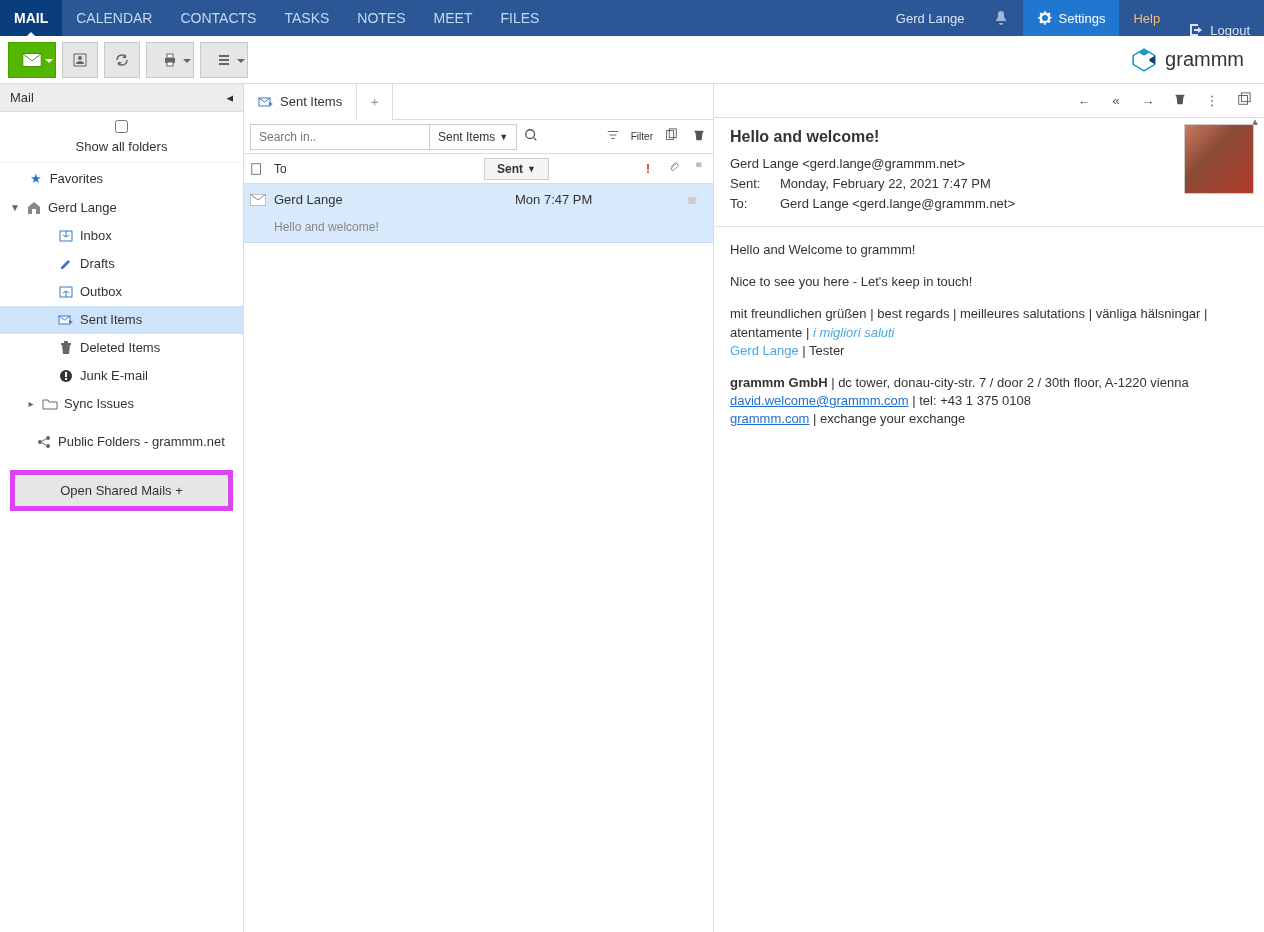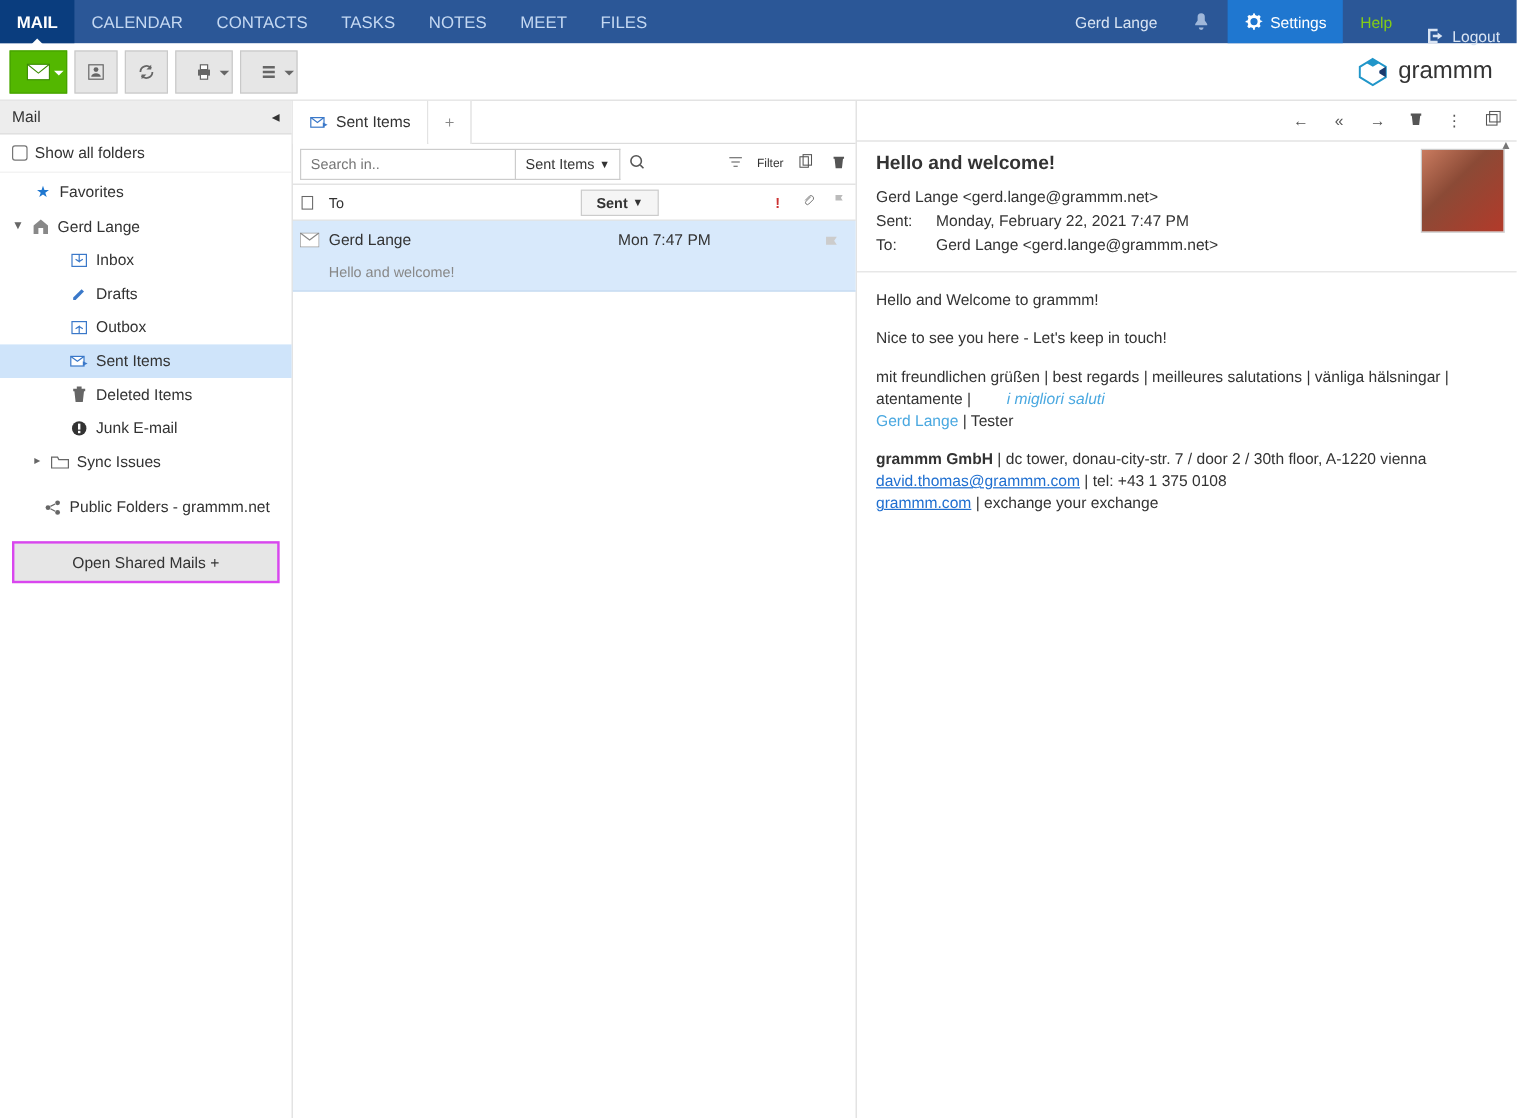--- a/index.html
+++ b/index.html
@@ -8,46 +8,46 @@
 
 .topbar { display: flex; height: 36px; background: #2b5797; color: #fff; align-items: stretch; }
 .topbar .nav { display: flex; align-items: stretch; flex: 1; }
 .topbar .nav-item { display: flex; align-items: center; padding: 0 14px; font-size: 14px; cursor: pointer; color: #c4d8f2; }
 .topbar .nav-item.active { background: #0a3d7e; color: #fff; font-weight: bold; position: relative; }
 .topbar .nav-item.active::after { content: ''; position: absolute; bottom: -1px; left: 50%; transform: translateX(-50%); border: 5px solid transparent; border-bottom-color: #fff; }
 .topbar .right { display: flex; align-items: stretch; }
 .topbar .right .btn { display: flex; align-items: center; padding: 0 14px; cursor: pointer; font-size: 13px; gap: 6px; }
 .topbar .right .btn.settings { background: #1f77d0; }
 .topbar .right .btn.user { color: #d9e4f3; }
-.topbar .right .btn.help { color: #84cc16; }
+.topbar .right .btn.help { color: #fdba74; }
 .topbar .right .btn.logout { color: #d9e4f3; margin-top: 24px; }
 .icon { display: inline-flex; width: 16px; height: 16px; }
 
 
 .toolbar { display: flex; align-items: center; height: 48px; padding: 0 8px; gap: 6px; border-bottom: 1px solid #dcdcdc; }
 .toolbar .tbtn { display: flex; align-items: center; justify-content: center; width: 36px; height: 36px; border: 1px solid #c9c9c9; background: #e6e6e6; cursor: pointer; position: relative; }
 .toolbar .tbtn.split { width: 48px; }
 .toolbar .tbtn.new { background: #53b700; border-color: #46a200; }
 .toolbar .tbtn .drop { position: absolute; right: 2px; border: 4px solid transparent; border-top-color: #666; bottom: 10px; }
 .toolbar .brand { margin-left: auto; display: flex; align-items: center; gap: 8px; padding-right: 12px; color: #333; font-size: 20px; }
 
 
 .main { display: flex; height: calc(932px - 36px - 48px); }
 
 
 .sidebar { width: 244px; border-right: 1px solid #dcdcdc; display: flex; flex-direction: column; }
 .sidebar-header { display: flex; align-items: center; justify-content: space-between; padding: 6px 10px; background: #ededed; border-bottom: 1px solid #dcdcdc; font-size: 13px; }
-.showall { display: flex; align-items: center; gap: 6px; padding: 8px 10px; border-bottom: 1px solid #f0f0f0; }
+.showall { display: flex; align-items: center; gap: 6px; padding: 8px 10px; border-bottom: 1px solid #f0f0f0; flex-direction: column; }
 .favs { display: flex; align-items: center; gap: 8px; padding: 8px 10px 8px 30px; }
 .treeitem { display: flex; align-items: center; gap: 6px; padding: 4px 0 4px 10px; cursor: pointer; line-height: 20px; }
 .treeitem .expander { width: 10px; text-align: center; color: #666; font-size: 10px; }
 .treeitem.indent1 { padding-left: 58px; }
 .treeitem.selected { background: #cfe4fa; }
 .treeitem .ficon { width: 16px; height: 16px; display: inline-flex; align-items: center; justify-content: center; }
-.sidebar .shared-btn { margin: 14px 10px; padding: 8px 0; text-align: center; background: #e6e6e6; border: 2px solid #d946ef; cursor: pointer; }
+.sidebar .shared-btn { margin: 14px 10px; padding: 8px 0; text-align: center; background: #e6e6e6; border: 5px solid #d946ef; cursor: pointer; }
 
 
 .listpane { width: 470px; border-right: 1px solid #dcdcdc; display: flex; flex-direction: column; }
 .tabs { display: flex; align-items: center; border-bottom: 1px solid #dcdcdc; height: 36px; }
 .tab { display: flex; align-items: center; gap: 6px; padding: 0 14px; height: 36px; border-right: 1px solid #dcdcdc; background: #fff; cursor: pointer; }
 .tab.add { width: 36px; justify-content: center; color: #888; }
 .filterbar { display: flex; align-items: center; height: 34px; border-bottom: 1px solid #dcdcdc; gap: 0; }
 .filterbar input { flex: 0 0 180px; height: 26px; border: 1px solid #ccc; padding: 0 8px; font-size: 12px; margin-left: 6px; }
 .filterbar .scope { display: flex; align-items: center; height: 26px; border: 1px solid #ccc; border-left: none; padding: 0 8px; font-size: 12px; gap: 4px; cursor: pointer; }
 .filterbar .ibtn { width: 28px; height: 34px; display: flex; align-items: center; justify-content: center; cursor: pointer; color: #555; }
@@ -74,21 +74,21 @@
 .preview-header h2 { font-size: 16px; margin-bottom: 8px; }
 .preview-header .meta { font-size: 13px; line-height: 20px; }
 .preview-header .meta .row { display: flex; gap: 10px; }
 .preview-header .meta .lbl { width: 40px; }
 .preview-header .avatar { position: absolute; right: 10px; top: 6px; width: 70px; height: 70px; background: linear-gradient(135deg,#c97b5f 0%,#8b4a36 40%,#b33a2a 100%); border: 1px solid #ccc; }
 .preview-header .collapse { position: absolute; right: 4px; top: -2px; font-size: 10px; color: #777; cursor: pointer; }
 .preview-body { padding: 14px 16px; font-size: 13px; line-height: 1.4; }
 .preview-body p { margin-bottom: 14px; }
 .preview-body a { color: #1f6fd0; text-decoration: underline; }
 .preview-body .nolink { color: #4aa8e0; text-decoration: none; }
-.sig-italic { color: #4aa8e0; font-style: italic; margin-left: 26px; }
+.sig-italic { color: #4aa8e0; font-style: italic; }
 
 svg { width: 100%; height: 100%; }
 </style>
 </head>
 <body>
 
 <div class="topbar">
   <div class="nav">
     <div class="nav-item active">MAIL</div>
     <div class="nav-item">CALENDAR</div>
@@ -419,18 +419,18 @@
     </div>
     <div class="preview-body">
       <p>Hello and Welcome to grammm!</p>
       <p>Nice to see you here - Let's keep in touch!</p>
       <p style="margin-bottom:0">
         <span>mit freundlichen grüßen | best regards | meilleures salutations | vänliga hälsningar | atentamente | </span><span class="sig-italic">i migliori saluti</span><br>
         <span class="nolink">Gerd Lange</span><span> | Tester</span>
       </p>
       <p style="margin-top:14px">
         <b>grammm GmbH</b><span> | dc tower, donau-city-str. 7 / door 2 / 30th floor, A-1220 vienna</span><br>
-        <a href="#">david.thomas@grammm.com</a><span> |  tel: +43 1 375 0108</span><br>
+        <a href="#">david.welcome@grammm.com</a><span> |  tel: +43 1 375 0108</span><br>
         <a href="#">grammm.com</a><span> | exchange your exchange</span>
       </p>
     </div>
   </div>
 </div>
 
 </body></html>

